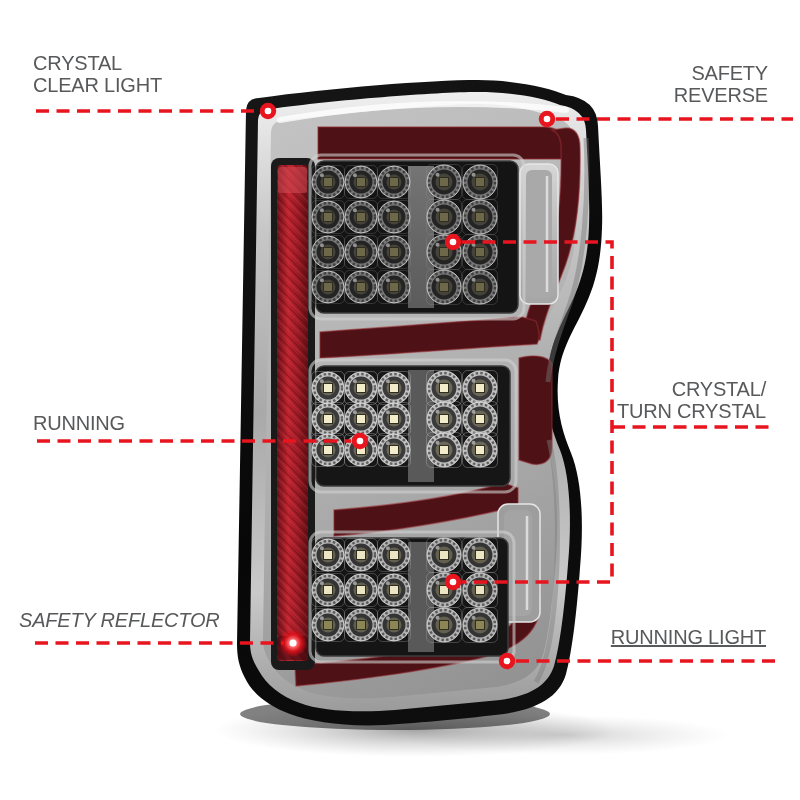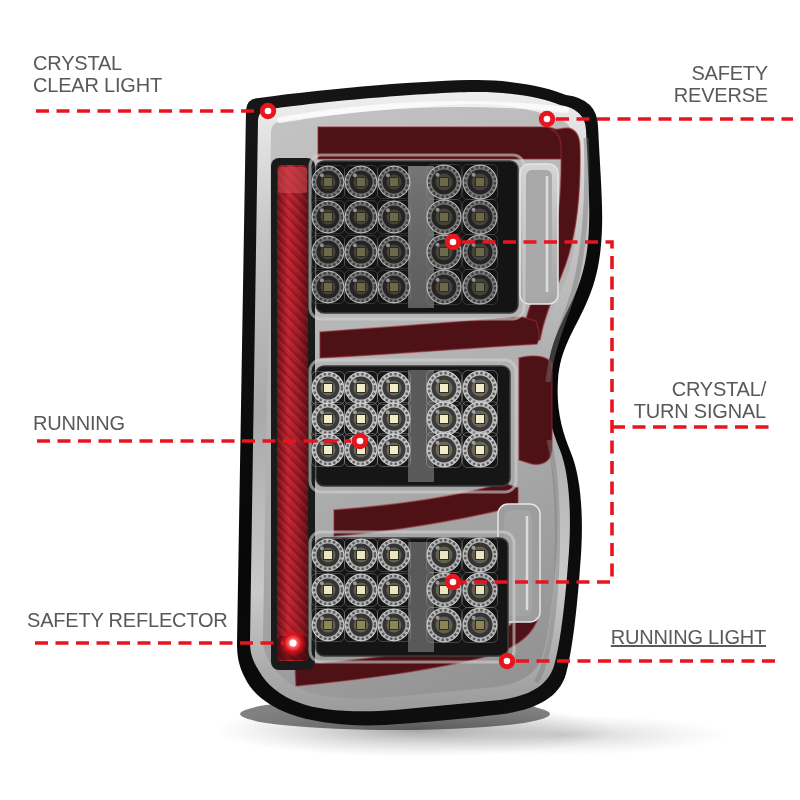--- a/index.html
+++ b/index.html
@@ -703,21 +703,21 @@
   </div>
   <div class="callout-label right" style="right:32px;top:54px;">
     <span>SAFETY</span>
     <span>REVERSE</span>
   </div>
   <div class="callout-label" style="left:33px;top:404px;">
     <span>RUNNING</span>
   </div>
   <div class="callout-label right" style="right:34px;top:370px;">
     <span>CRYSTAL/</span>
-    <span>TURN SIGNAL</span>
+    <span>TURN CRYSTAL</span>
   </div>
-  <div class="callout-label" style="left:27px;top:601px;">
+  <div class="callout-label" style="left:19px;top:601px;font-style:italic;">
     <span>SAFETY REFLECTOR</span>
   </div>
   <div class="callout-label right" style="right:34px;top:618px;text-decoration:underline;">
     <span>RUNNING LIGHT</span>
   </div>
 </div>
 
 </body></html>

